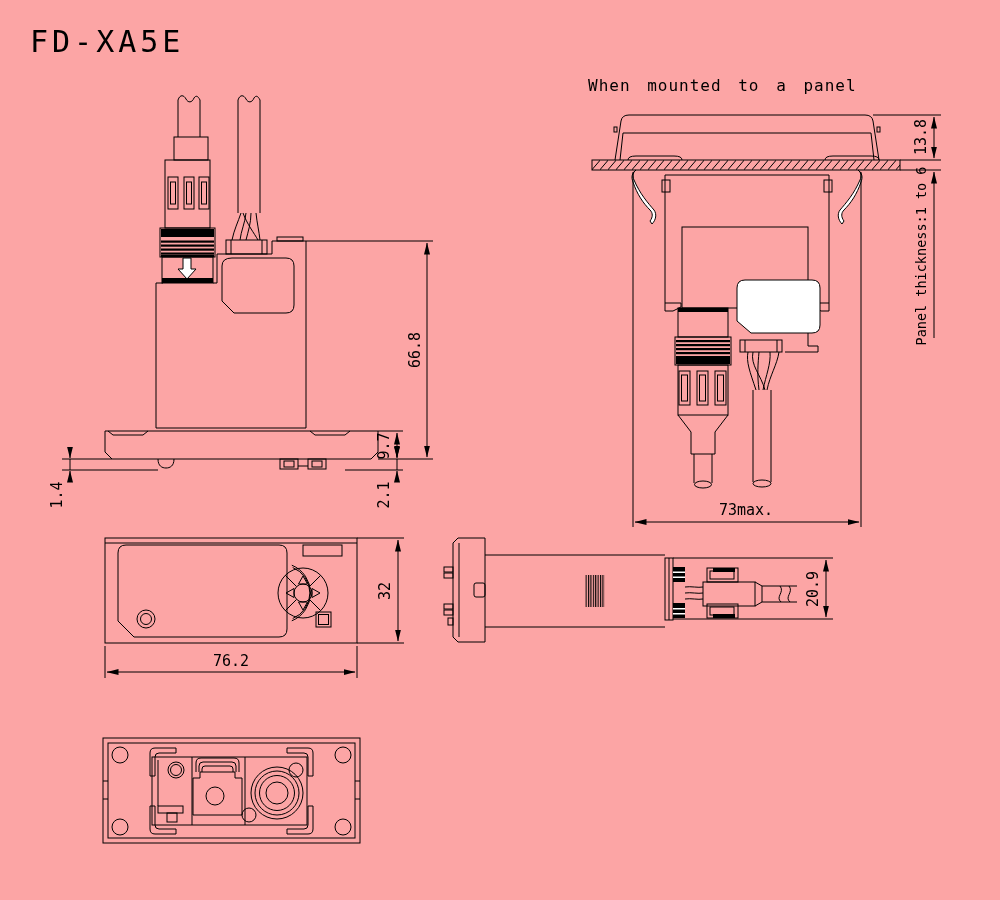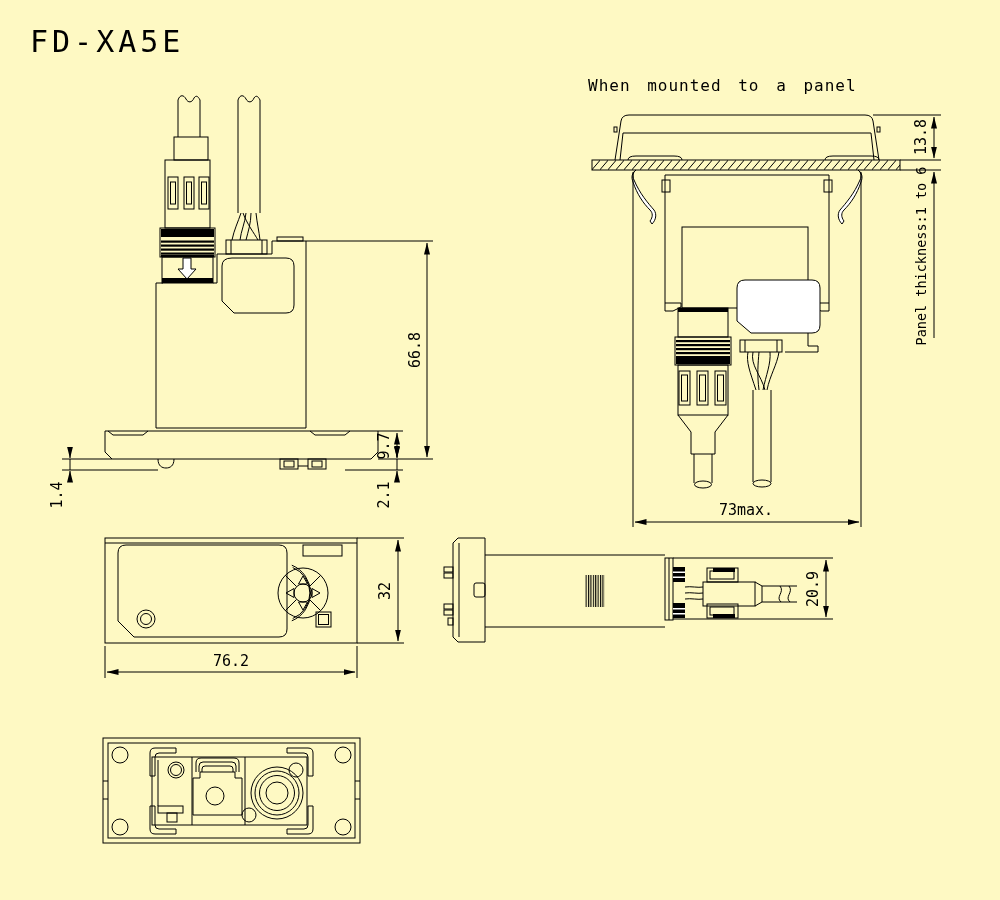--- a/index.html
+++ b/index.html
@@ -1,16 +1,16 @@
 <!DOCTYPE html>
 <html><head>
 <meta charset="utf-8">
 <style>
   html,body{margin:0;padding:0;background:#ffffff;}
-  .wrap{position:relative;width:1000px;height:900px;background:#fef9c3;overflow:hidden;text-align:right;}
+  .wrap{position:relative;width:1000px;height:900px;background:#fca5a5;overflow:hidden;text-align:right;}
   svg{display:block;}
   .ln{fill:none;stroke:#000;stroke-width:1;}
   .blk{fill:#000;stroke:none;}
   .wfill{fill:#fff;stroke:#000;stroke-width:1;}
   text{font-family:"DejaVu Sans Mono","Liberation Mono",monospace;fill:#000;}
   .t-title{font-size:30px;letter-spacing:4px;}
   .t-sub{font-size:16px;letter-spacing:1px;word-spacing:6px;}
   .t-dim{font-size:15px;}
   .t-dims{font-size:13.5px;}
 </style>

